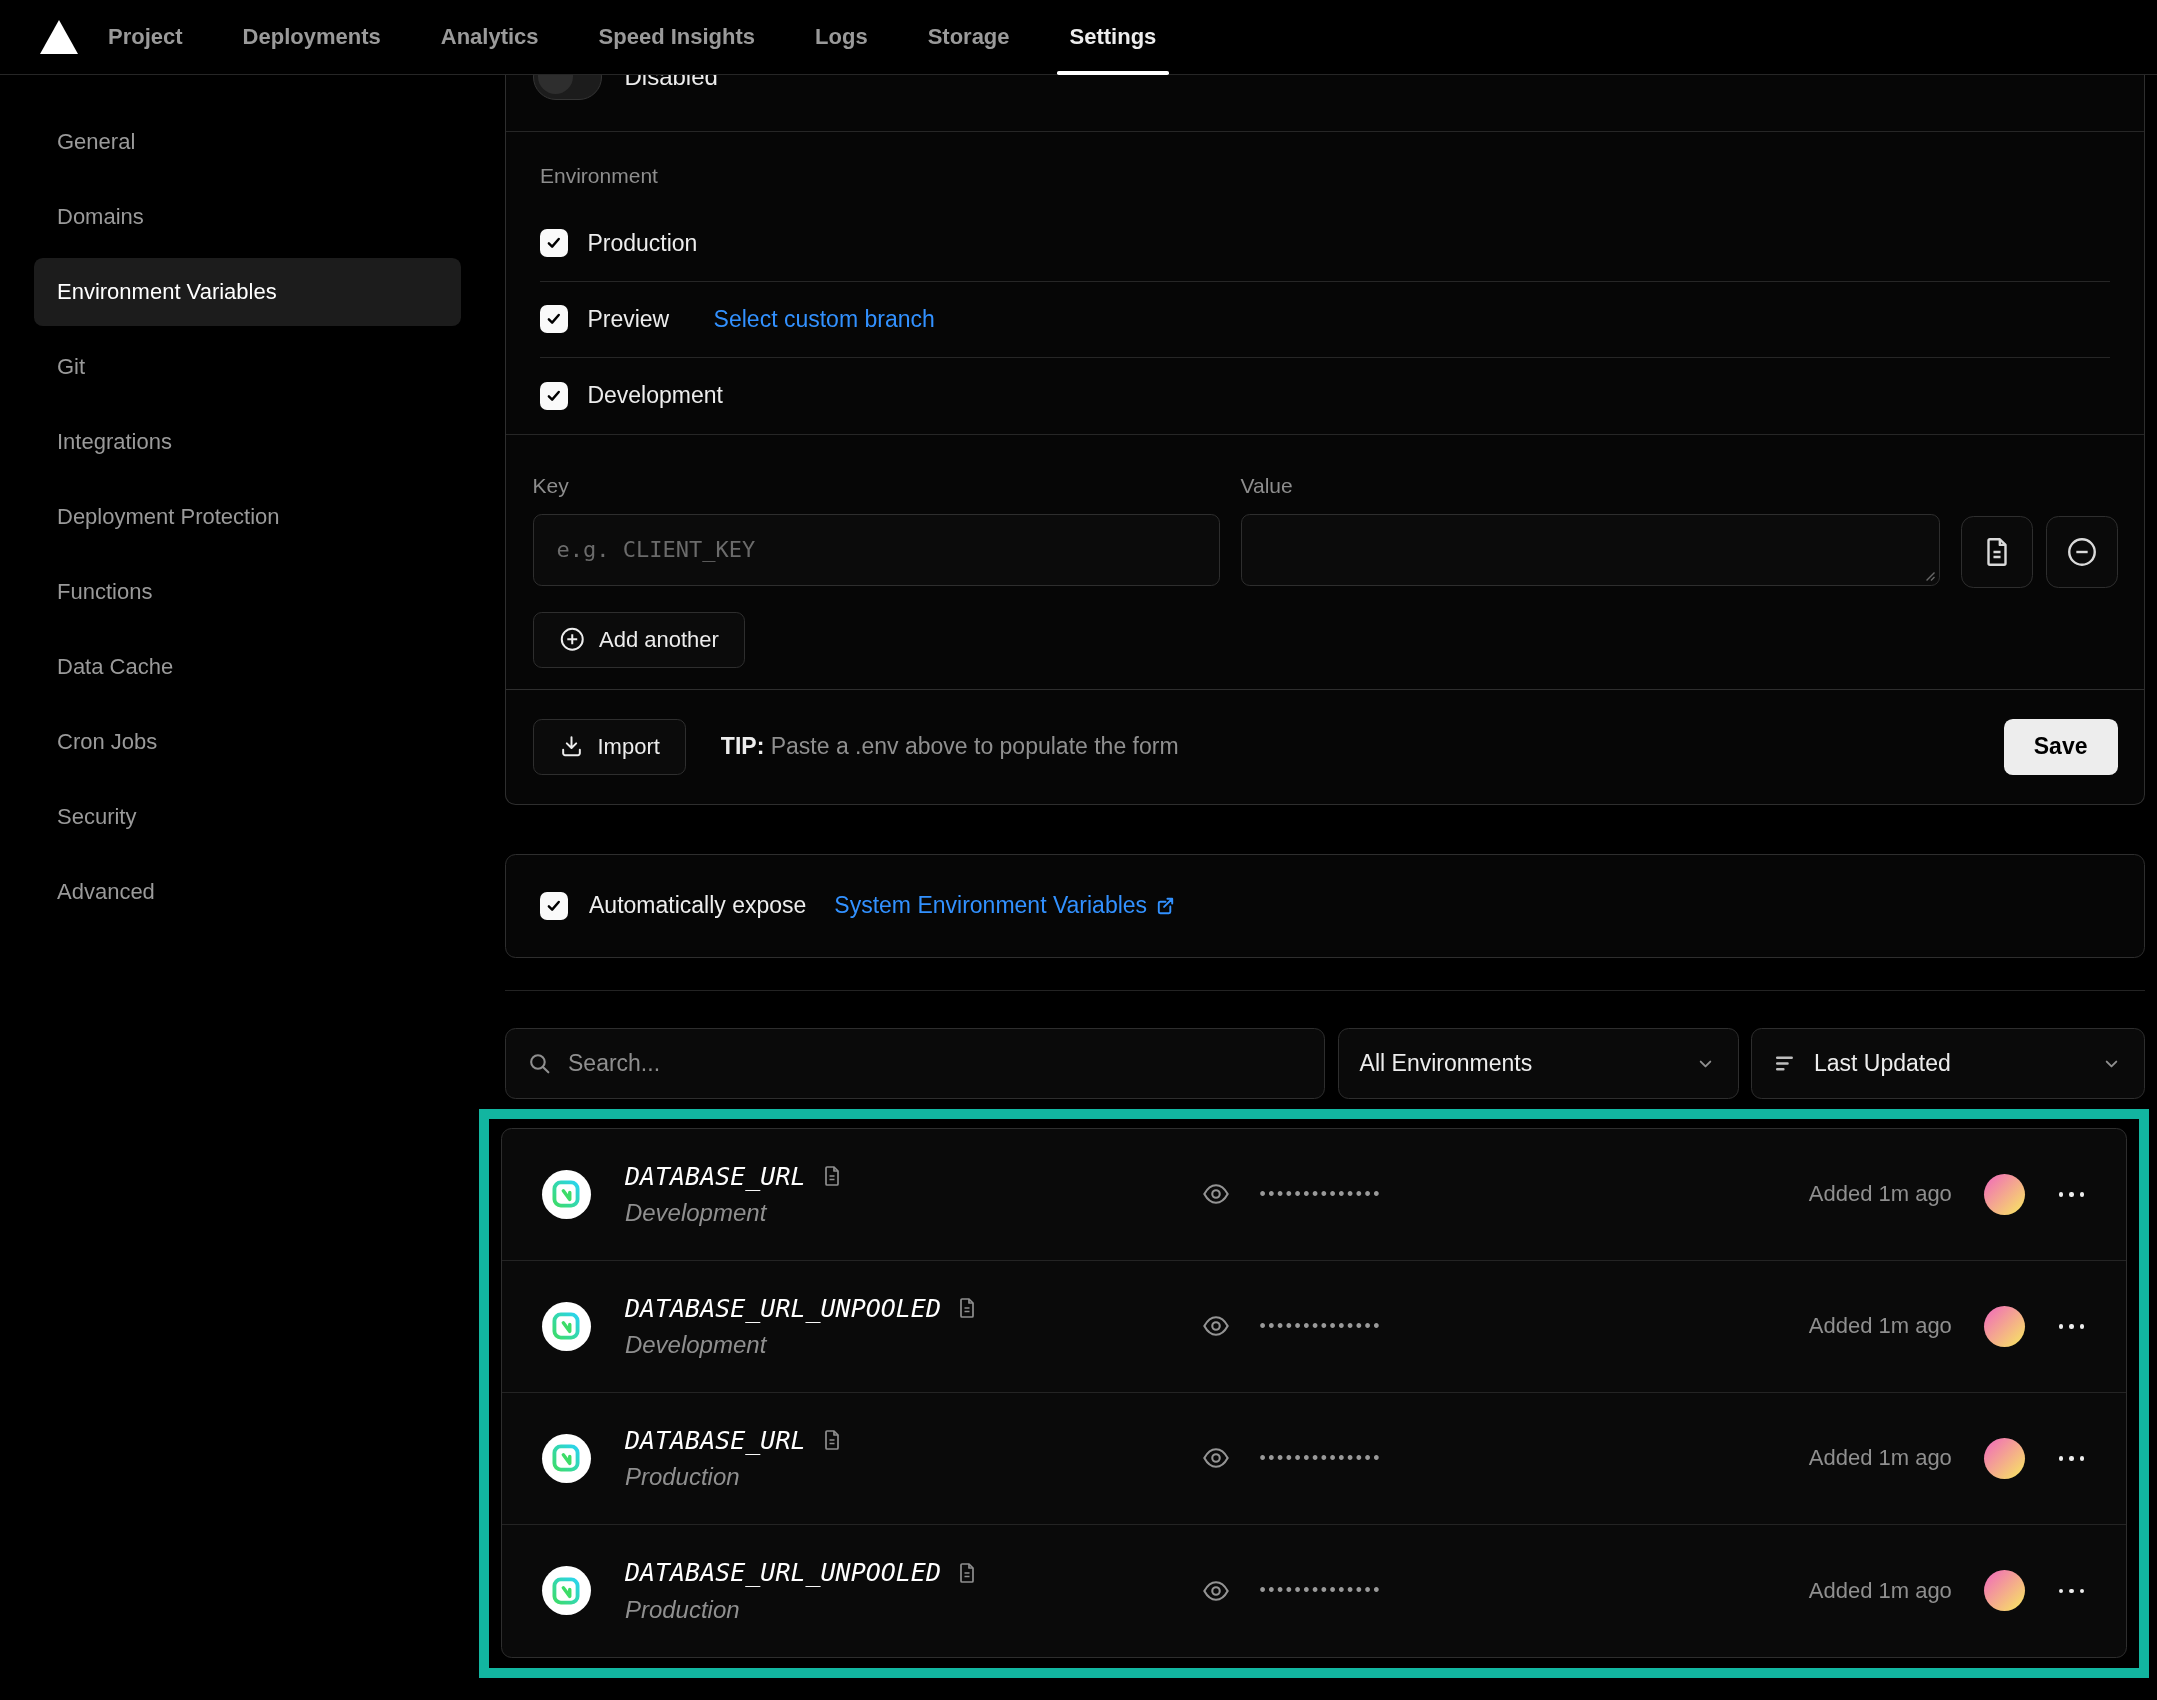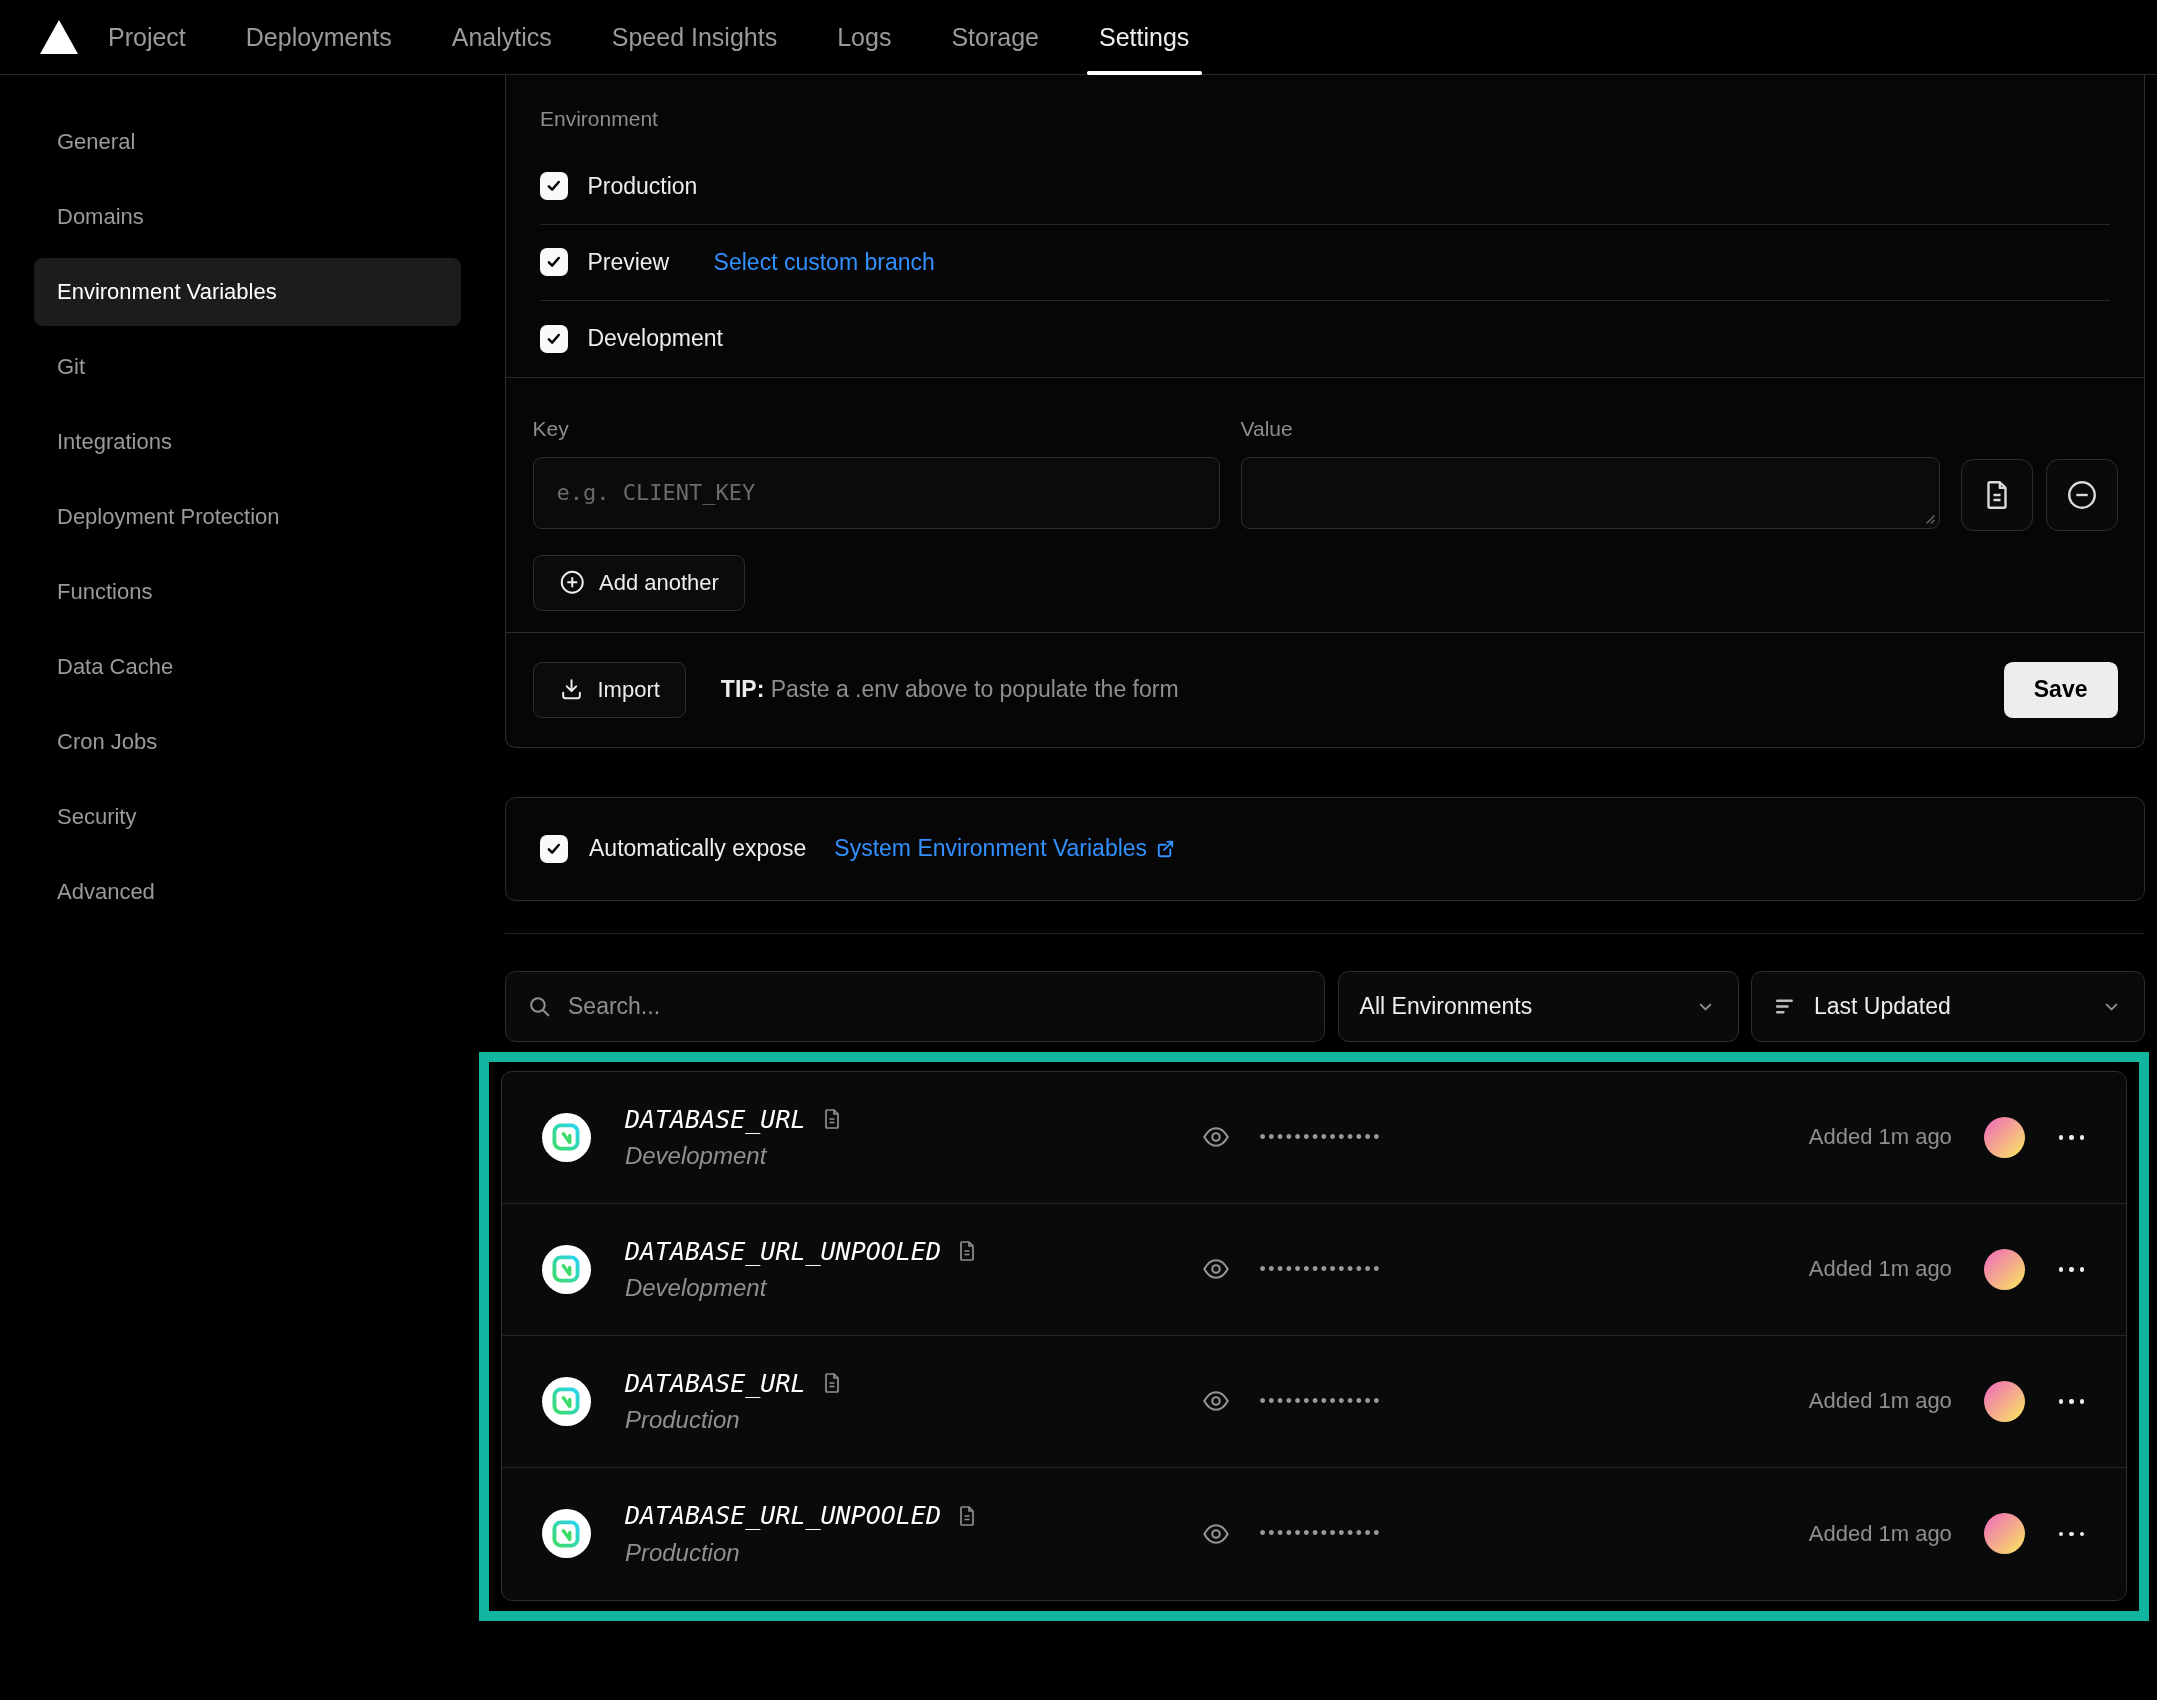--- a/index.html
+++ b/index.html
@@ -6,21 +6,21 @@
   html,body { width:2158px; height:1701px; background:#000; overflow:hidden;
     font-family:"Liberation Sans", sans-serif; color:#ededed; }
 
   
   .topnav { height:75px; display:flex; align-items:center; border-bottom:0.9px solid #262626;
     padding-left:40px; background:#000; }
   .logo-triangle { width:0; height:0; border-left:19.4px solid transparent;
     border-right:19.4px solid transparent; border-bottom:34px solid #fff; margin-right:30px; }
   .nav-items { display:flex; height:100%; gap:60px; }
   .nav-item { display:flex; align-items:center; height:100%; position:relative;
-    font-size:25px; color:#9a9a9a; cursor:pointer; }
+    font-size:22px; color:#9a9a9a; cursor:pointer;font-weight:bold; }
   .nav-item.active { color:#ededed; }
   .nav-item.active::after { content:""; position:absolute; left:-12.4px; right:-12.4px; bottom:-0.9px;
     height:3.5px; background:#fff; border-radius:1.8px; }
 
   
   .page { display:flex; }
   .sidebar { width:461px; padding:33px 0 0 34px; flex:none; }
   .side-item { height:68px; margin-bottom:7px; display:flex; align-items:center;
     padding-left:23px; font-size:22px; color:#9a9a9a; border-radius:8.8px; cursor:pointer; }
   .side-item.active { background:#1c1c1c; color:#fff; }
@@ -153,20 +153,28 @@
     <div class="side-item">Data Cache</div>
     <div class="side-item">Cron Jobs</div>
     <div class="side-item">Security</div>
     <div class="side-item">Advanced</div>
   </aside>
 
   <main class="main">
 
     <section class="card form-card">
 
+      <div class="disabled-row">
+        <div class="disabled-inner">
+          <div class="toggle">
+              <div class="toggle-knob"></div>
+            </div>
+          <div class="disabled-label">Disabled</div>
+        </div>
+      </div>
 
       <div class="env-section">
         <div class="field-label env-title">Environment</div>
 
         <div class="env-row">
           <span class="checkbox">
             <svg width="17.6" height="17.6" viewBox="0 0 16 16">
                 <path d="M3.5 8.5 L6.5 11.5 L12.5 4.5" fill="none" stroke="#000" stroke-width="2.2" stroke-linecap="round" stroke-linejoin="round"></path>
               </svg>
           </span>

